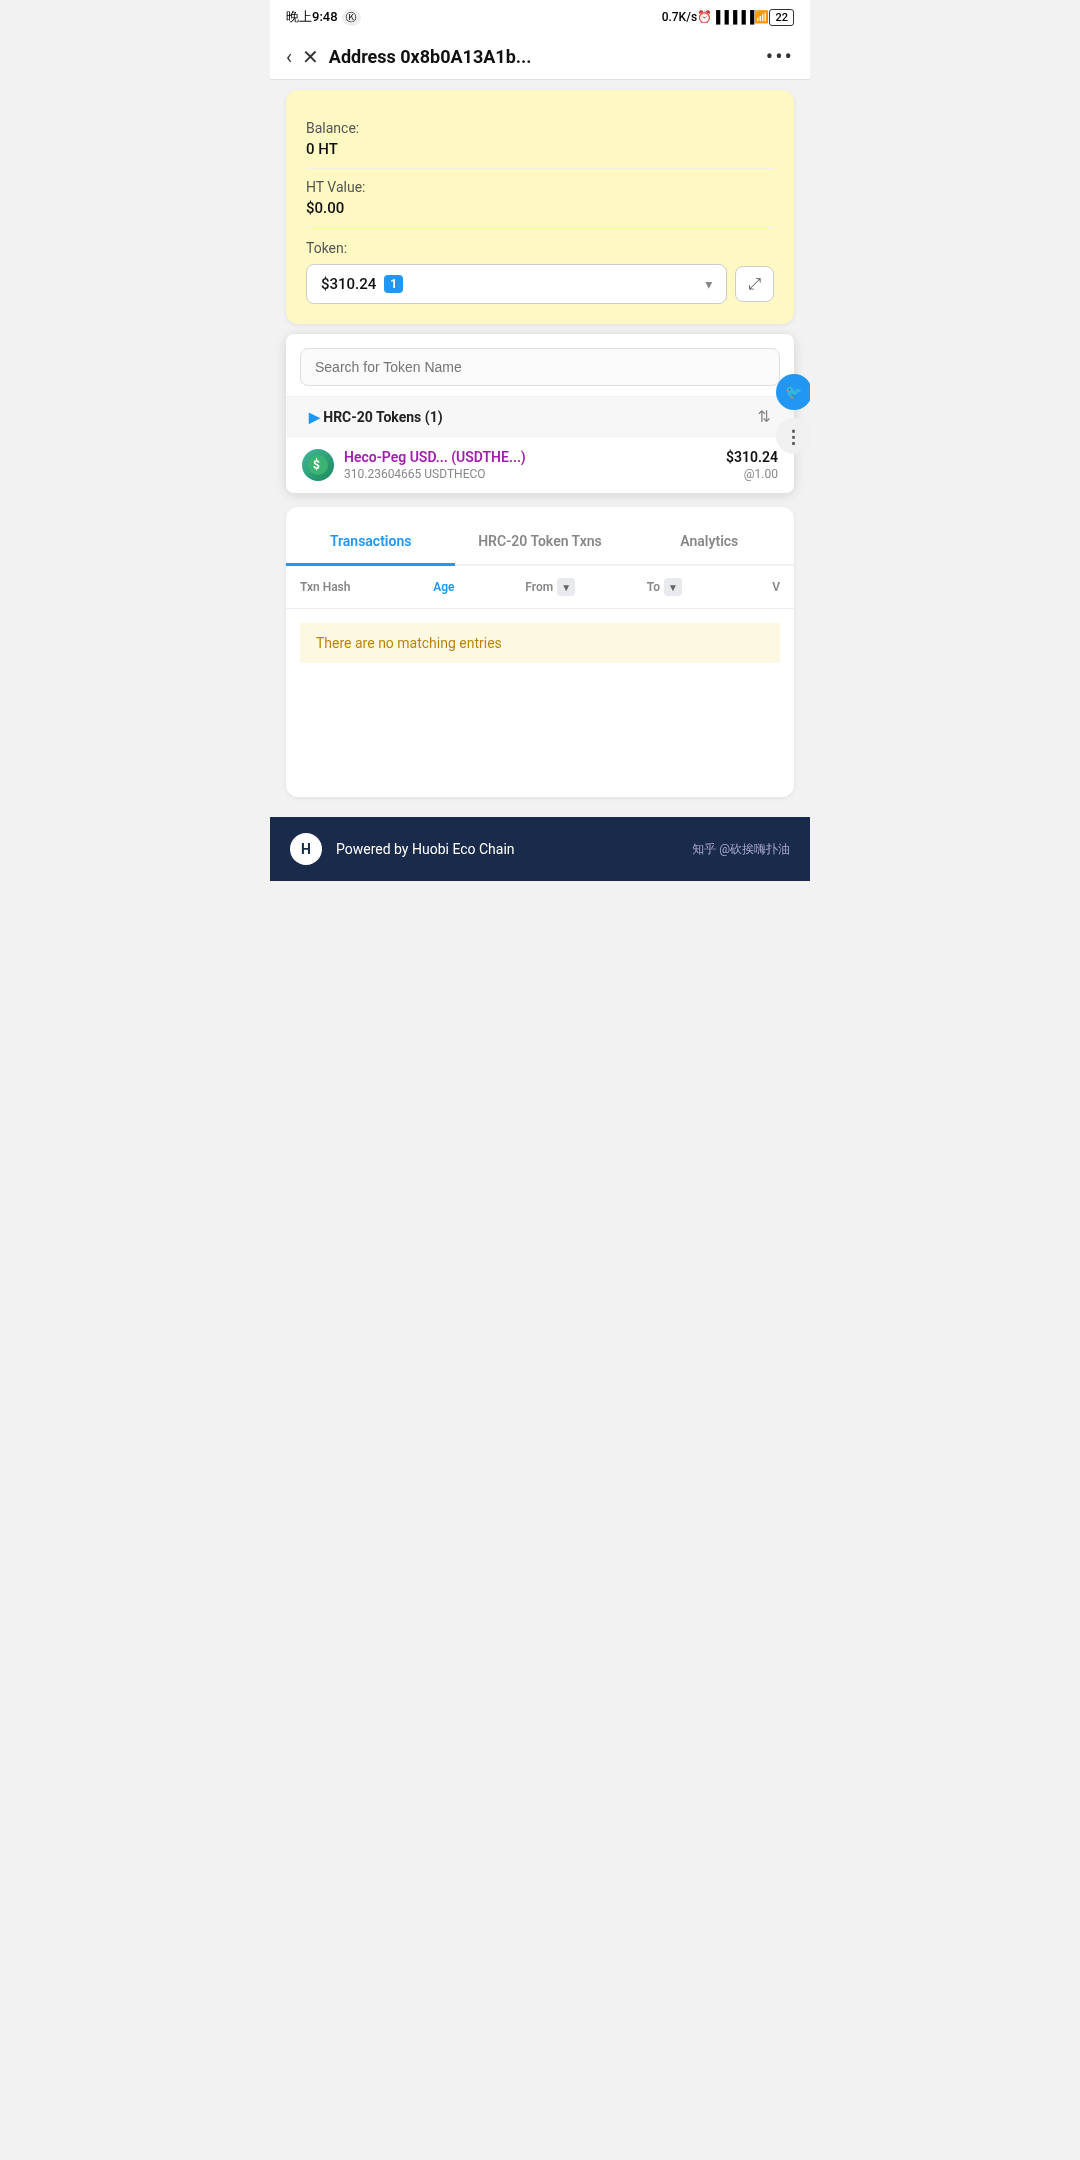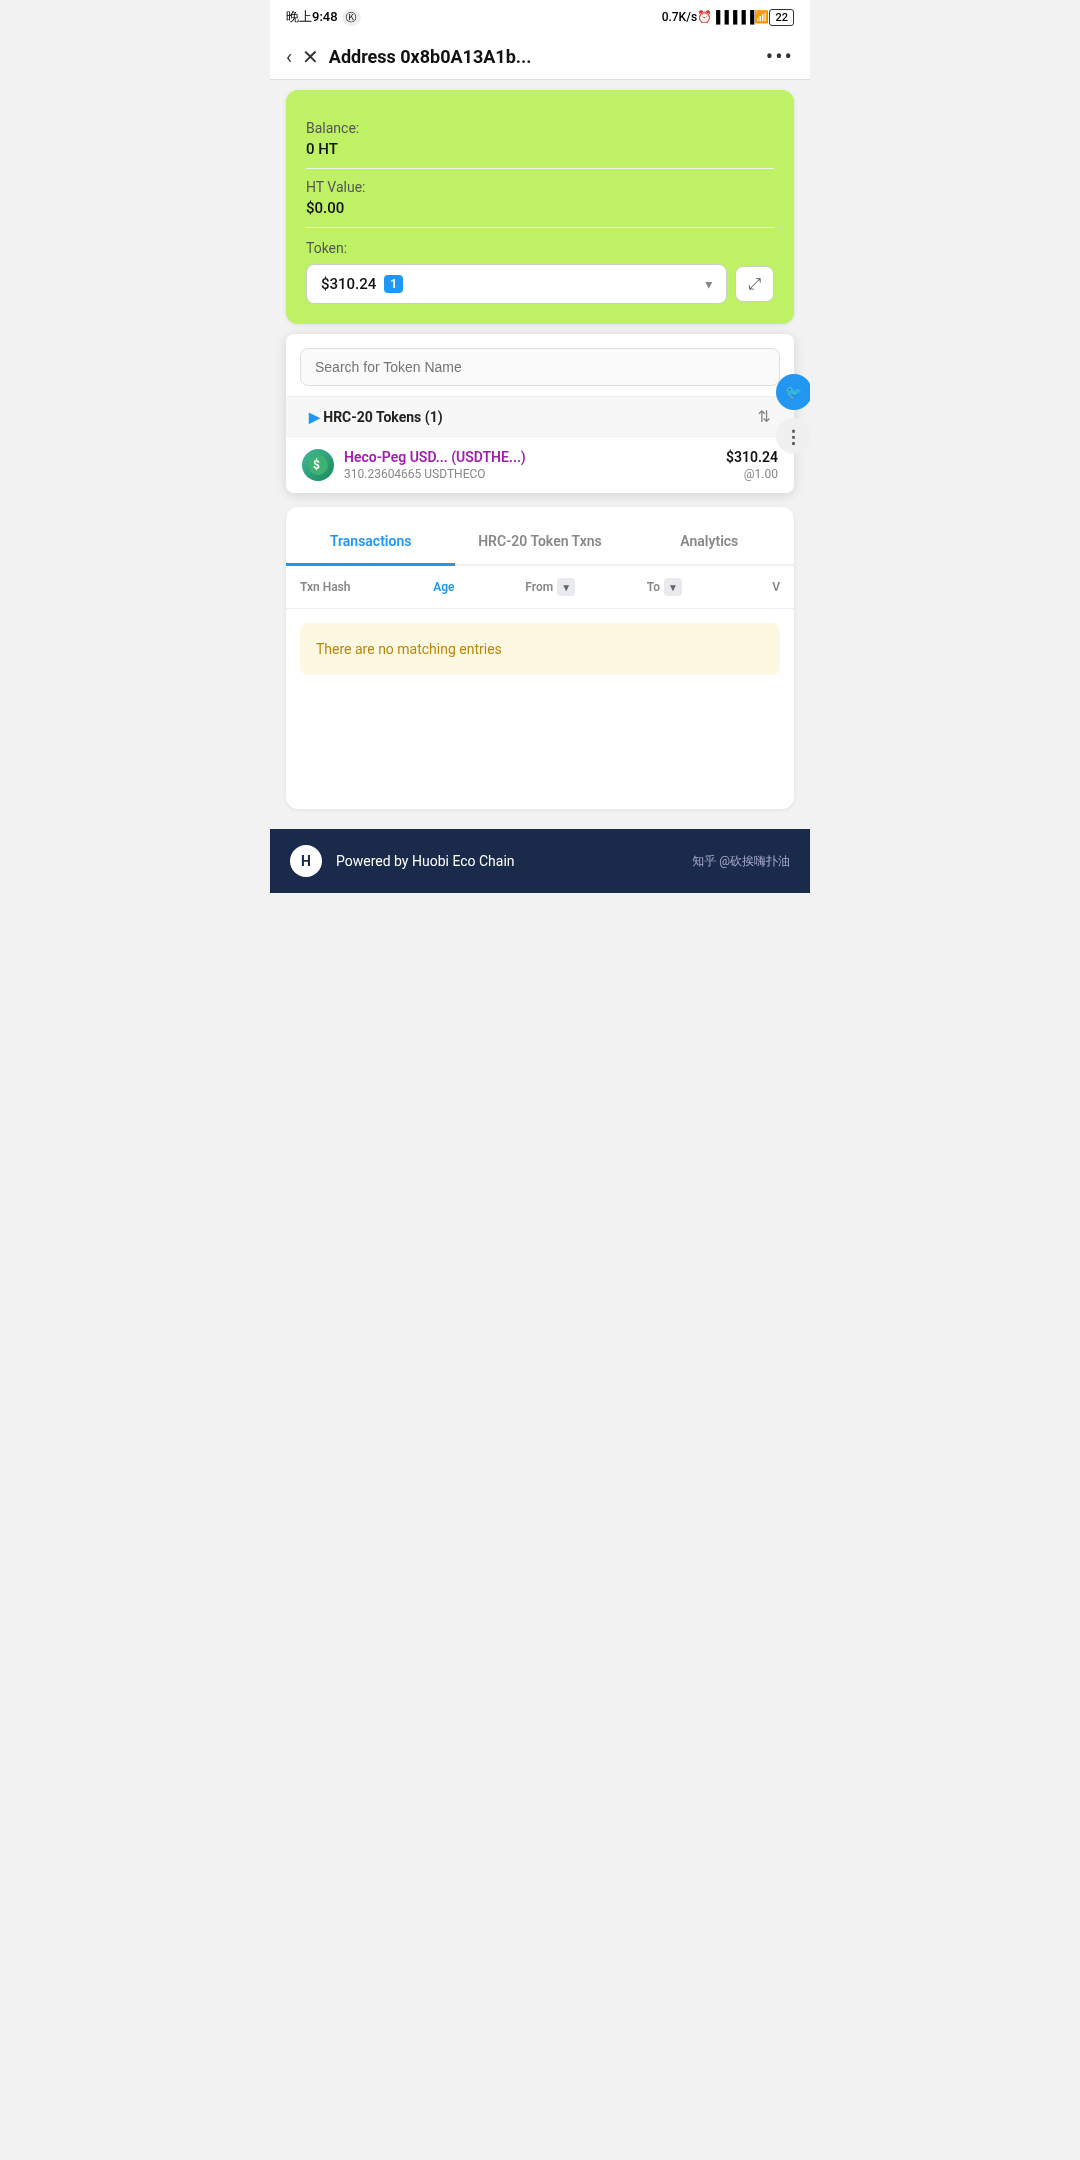--- a/index.html
+++ b/index.html
@@ -48,21 +48,21 @@
       color: #111;
     }
     .header-more {
       font-size: 22px;
       color: #333;
       letter-spacing: 2px;
     }
 
     
     .main-card {
-      background: #bef264;
+      background: #fef9c3;
       margin: 10px 16px;
       border-radius: 12px;
       padding: 20px;
       box-shadow: 0 1px 4px rgba(0,0,0,0.08);
     }
     .info-row {
       padding: 10px 0;
       border-bottom: 1px solid #f0f0f0;
     }
     .info-row:last-of-type { border-bottom: none; }
@@ -239,22 +239,22 @@
       display: inline-flex;
       align-items: center;
       justify-content: center;
       font-size: 10px;
       color: #666;
       cursor: pointer;
     }
     .no-entries {
       background: #fdf8e1;
       margin: 14px;
-      border-radius: 8px;
-      padding: 18px 16px;
+      border-radius: 0;
+      padding: 12px 16px;
       font-size: 14px;
       color: #b8860b;
     }
 
     
     .footer {
       background: #1a2a4a;
       margin-top: 20px;
       padding: 16px 20px;
       display: flex;

